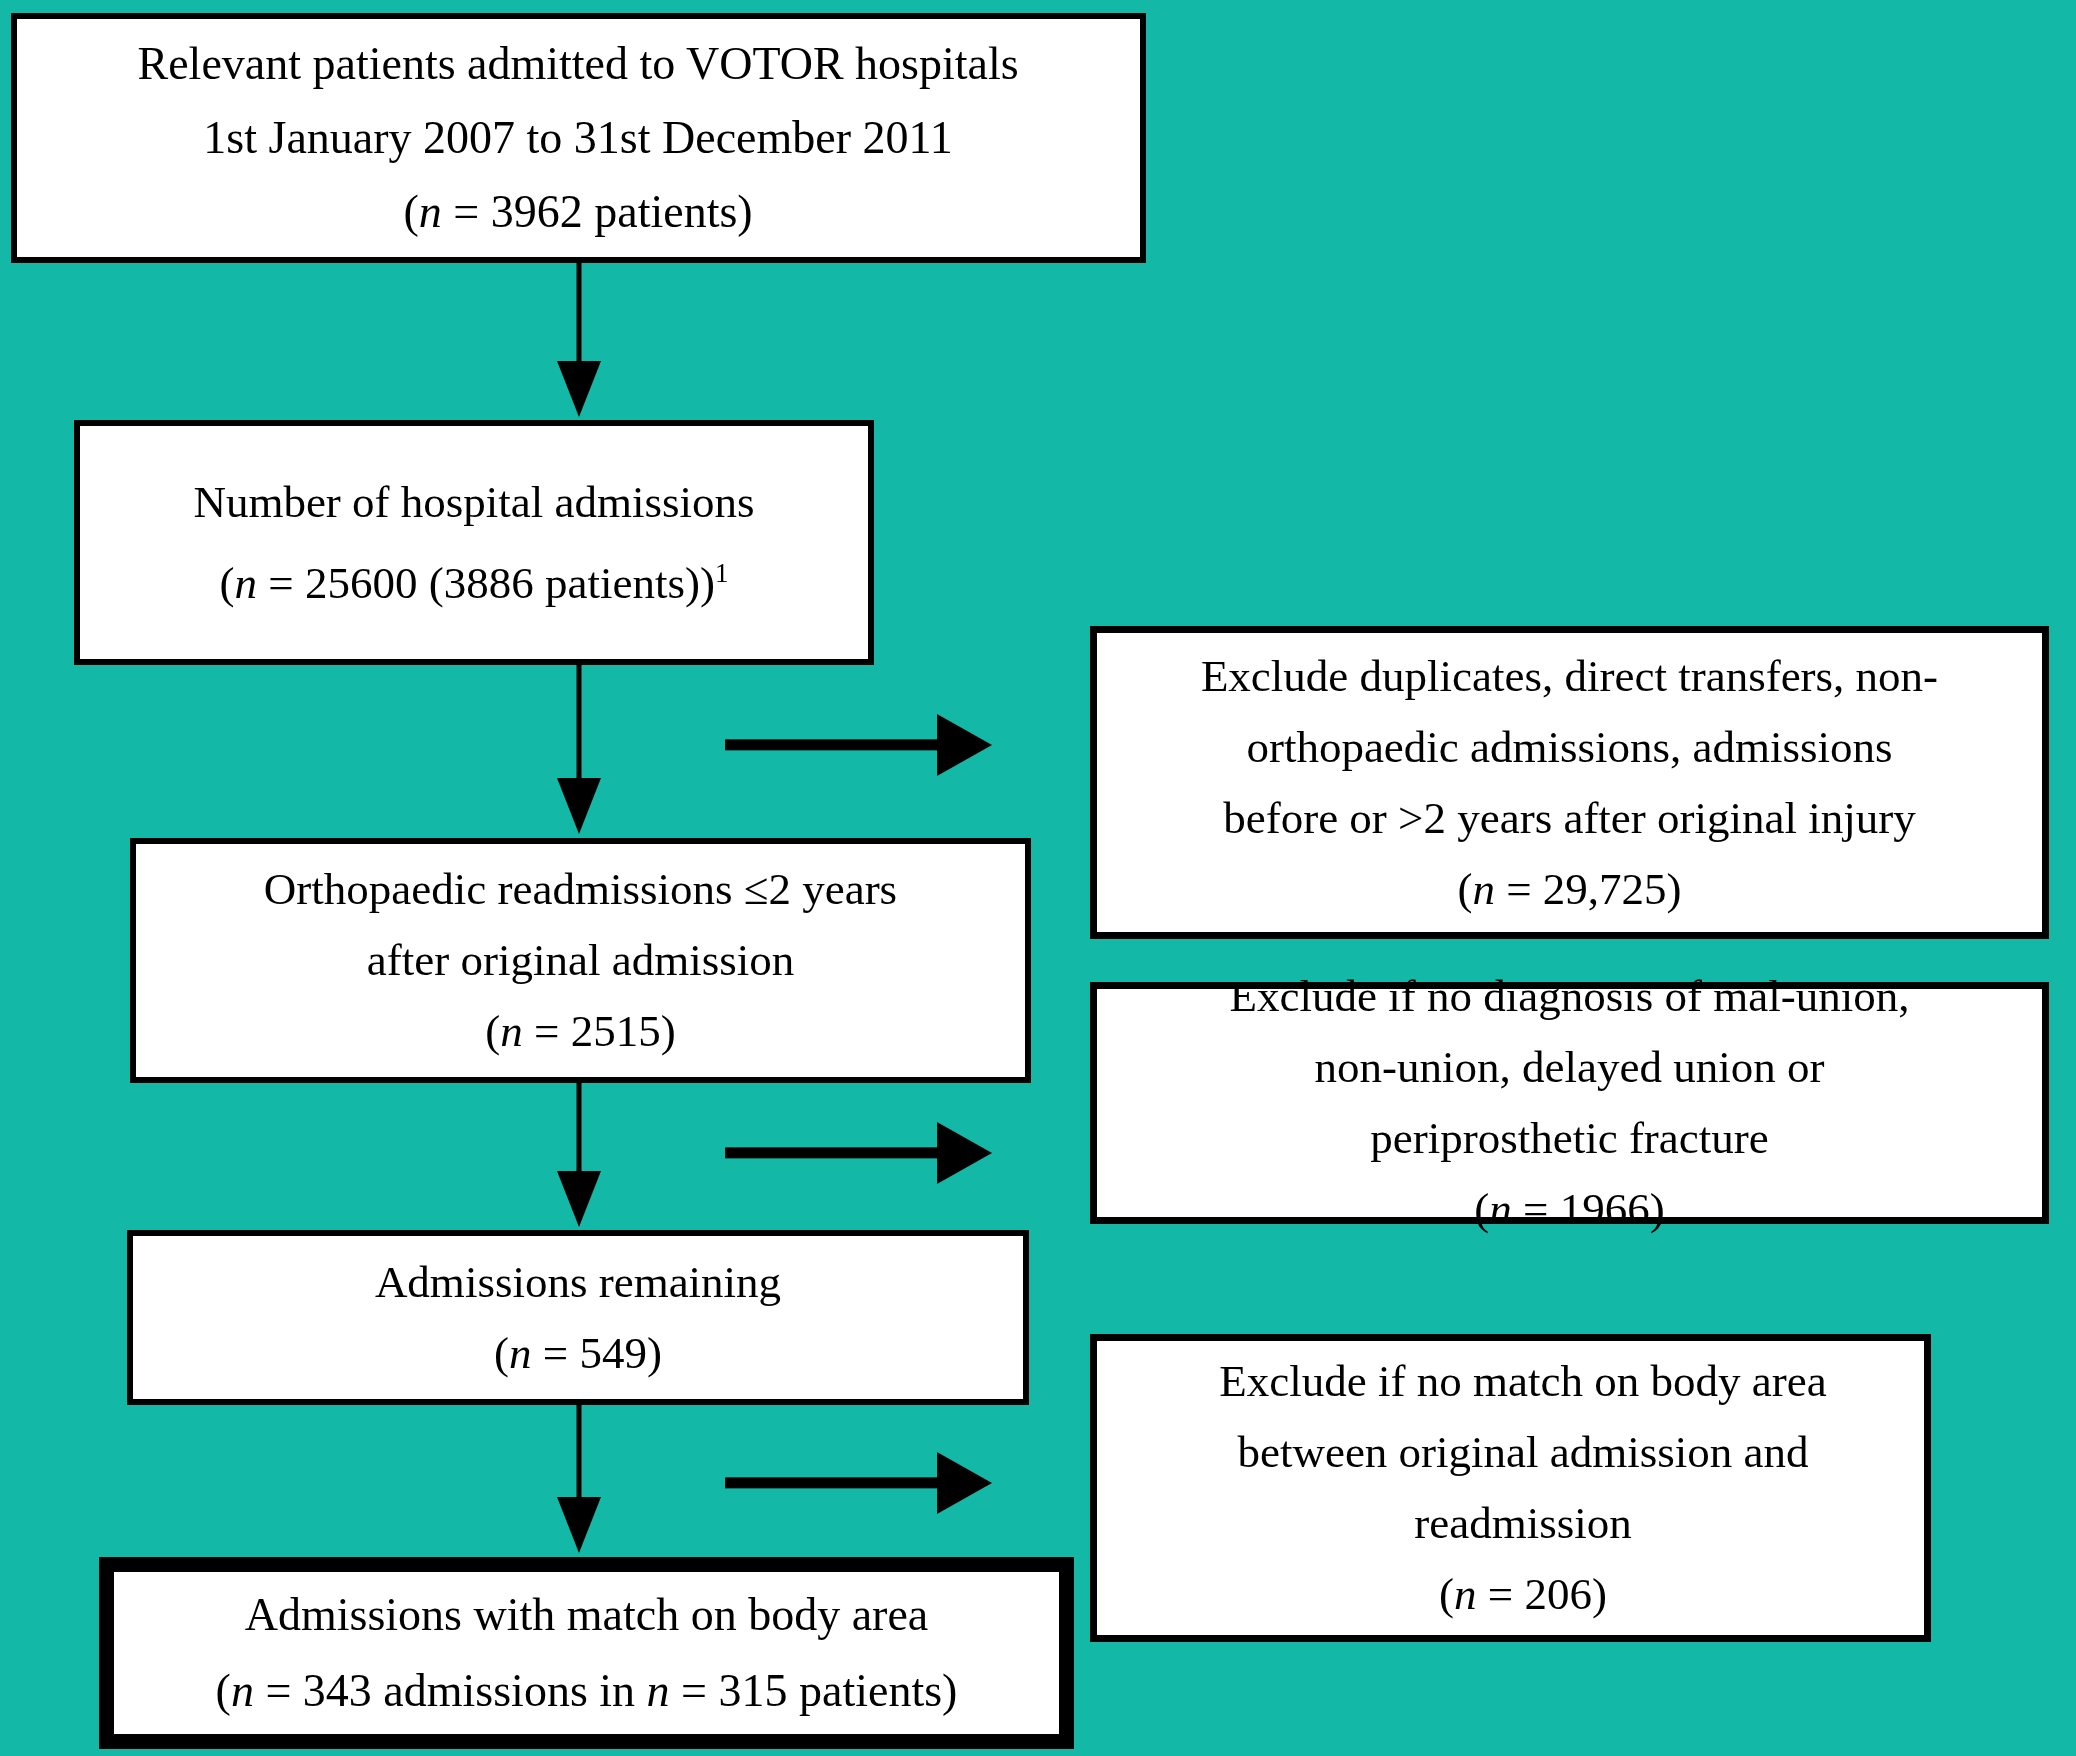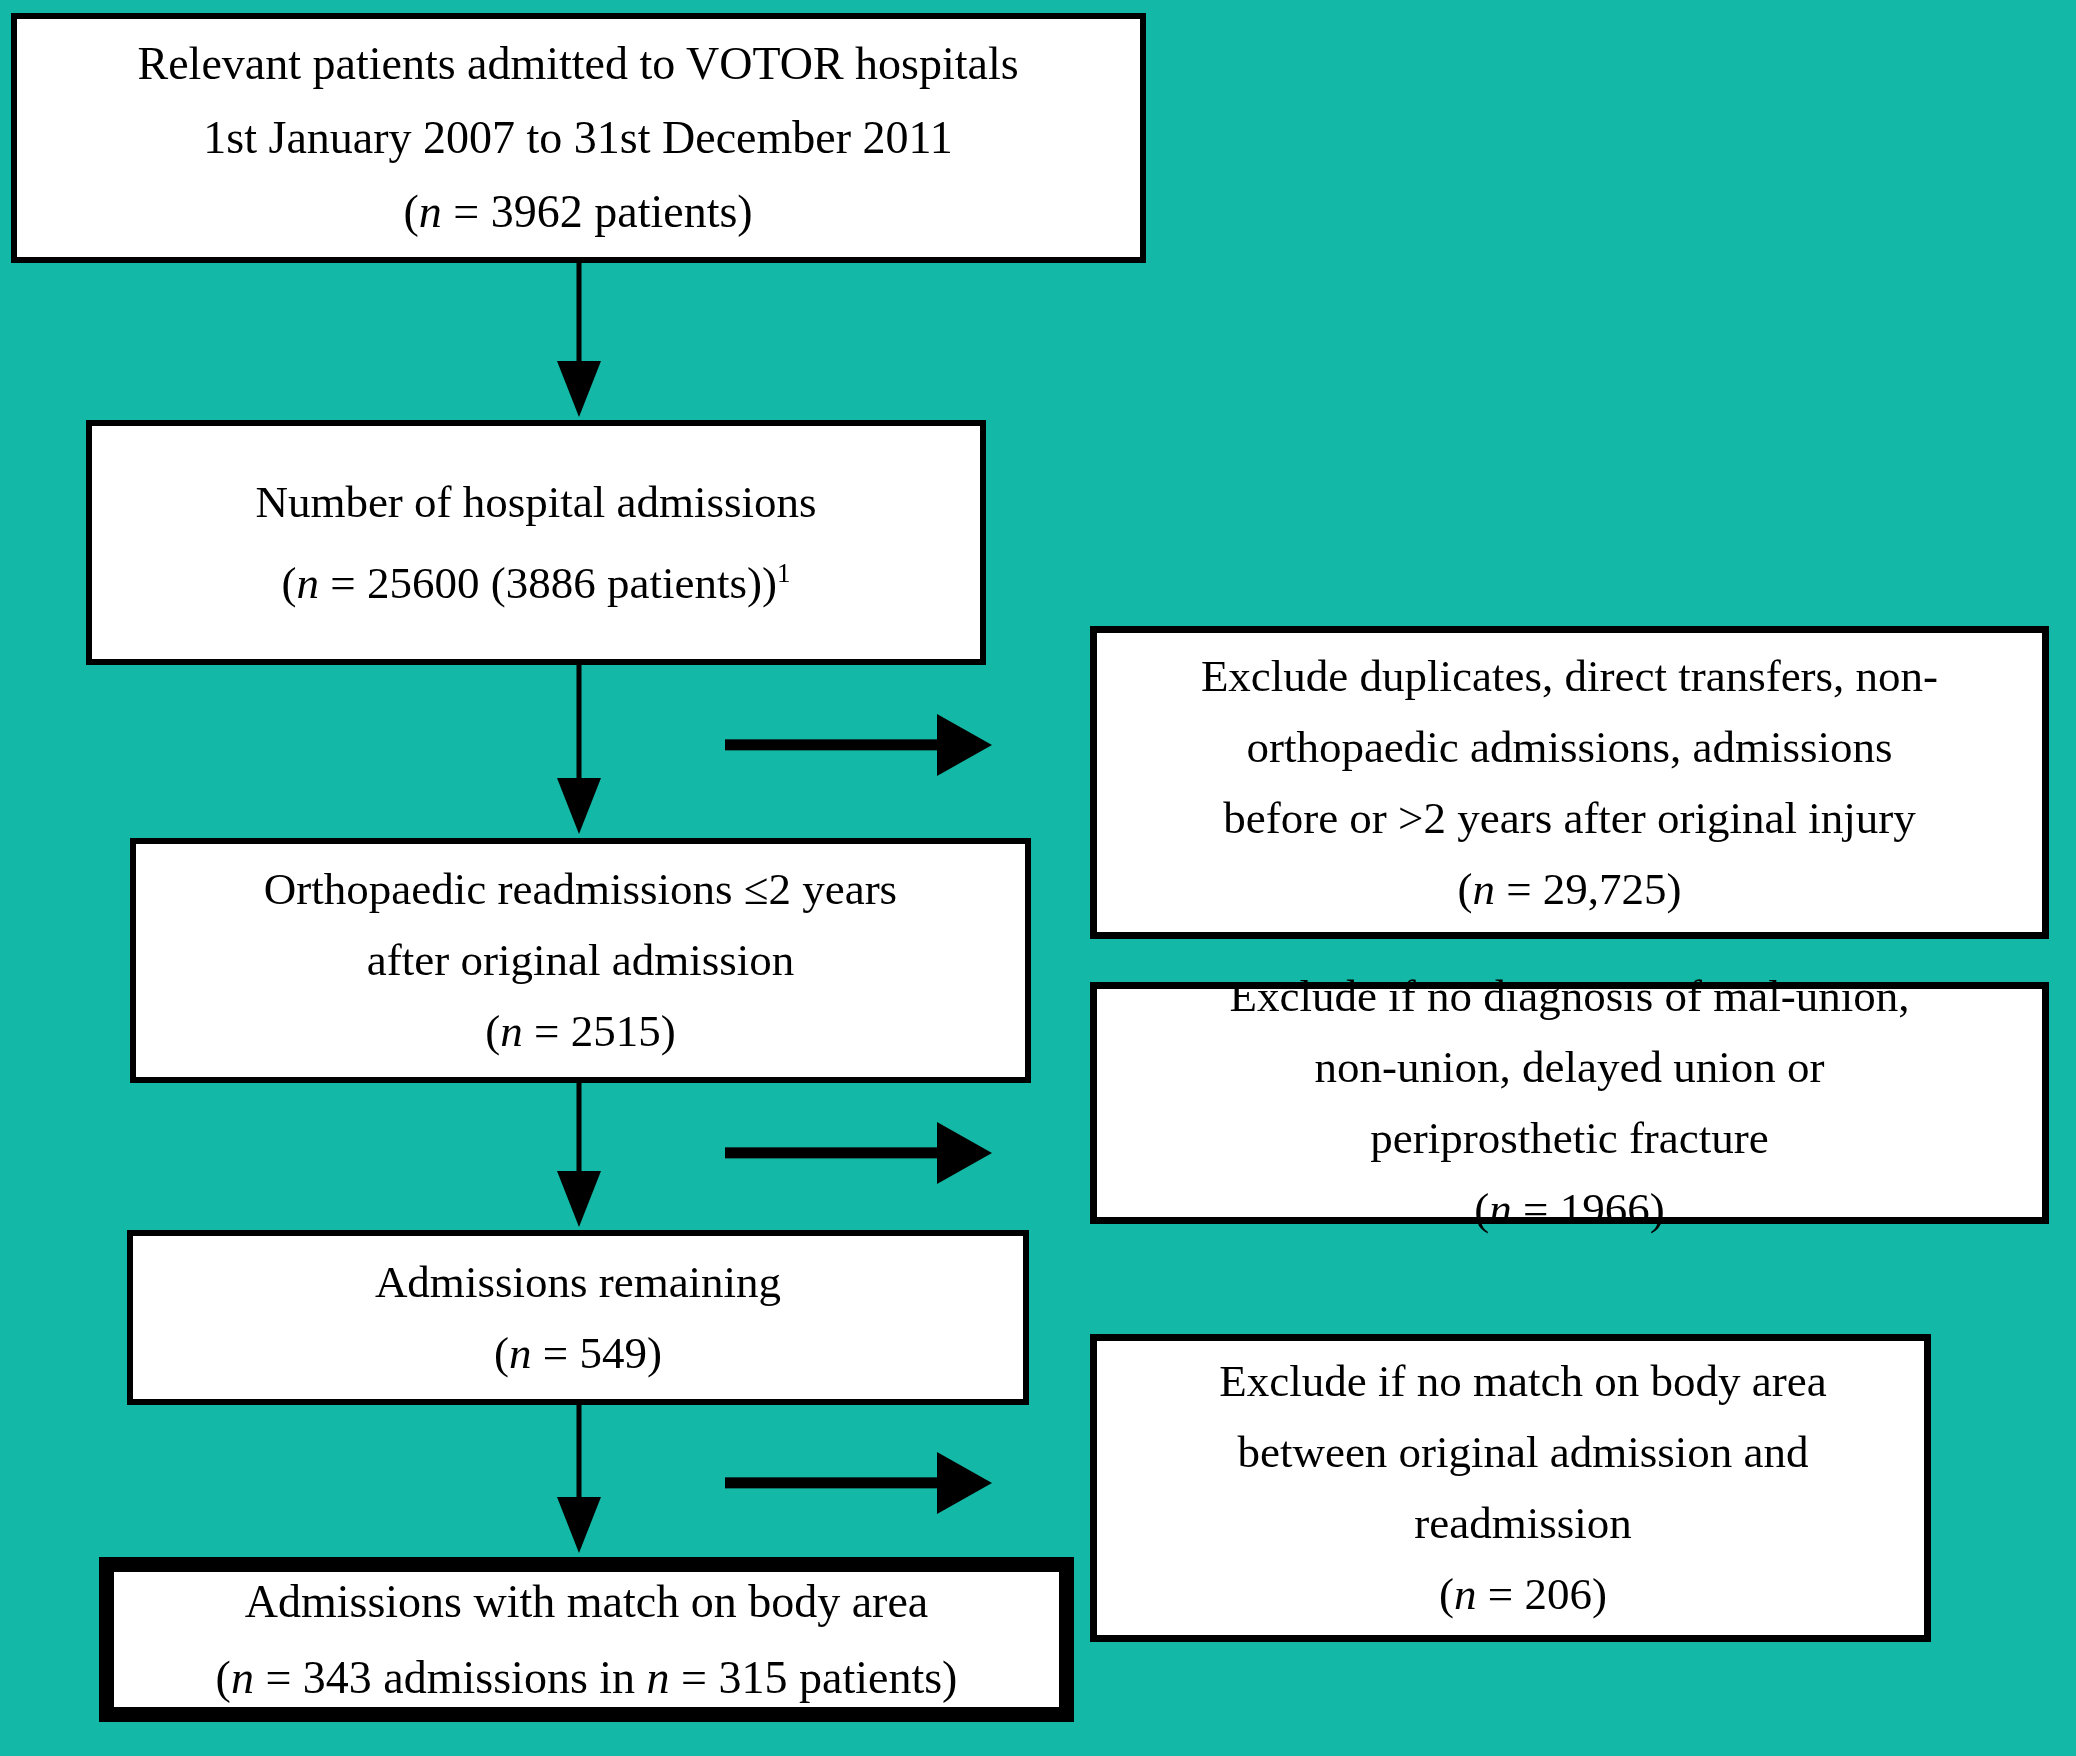--- a/index.html
+++ b/index.html
@@ -70,37 +70,37 @@
 <body>
 
 <div id="stage">
 
   <div class="fbox big" style="left:10.6px; top:12.7px; width:1135px; height:250px;">
     <div class="tline"><span>Relevant patients admitted to VOTOR hospitals</span></div>
     <div class="tline"><span>1st January 2007 to 31st December 2011</span></div>
     <div class="tline"><span>(</span><span style="font-style: italic;">n</span><span> = 3962 patients)</span></div>
   </div>
 
-  <div class="fbox" style="left:86px; top:420px; width:900px; height:245px;font-family:Liberation Serif, serif;">
+  <div class="fbox" style="left:74px; top:420px; width:800px; height:245px;font-family:Liberation Serif, serif;">
     <div class="tline"><span>Number of hospital admissions</span></div>
     <div class="tline"><span>(</span><span style="font-style: italic;">n</span><span> = 25600 (3886 patients))</span><sup>1</sup></div>
   </div>
 
   <div class="fbox" style="left:130px; top:838px; width:901px; height:245px;">
     <div class="tline"><span>Orthopaedic readmissions ≤2 years</span></div>
     <div class="tline"><span>after original admission</span></div>
     <div class="tline"><span>(</span><span style="font-style: italic;">n</span><span> = 2515)</span></div>
   </div>
 
   <div class="fbox" style="left:127px; top:1230px; width:902px; height:175px;">
     <div class="tline"><span>Admissions remaining</span></div>
     <div class="tline"><span>(</span><span style="font-style: italic;">n</span><span> = 549)</span></div>
   </div>
 
-  <div class="fbox final" style="left:99px; top:1557px; width:975px; height:165px;">
+  <div class="fbox final" style="left:99px; top:1557px; width:975px; height:192px;">
     <div class="tline"><span>Admissions with match on body area</span></div>
     <div class="tline"><span>(</span><span style="font-style: italic;">n</span><span> = 343 admissions in </span><span style="font-style: italic;">n</span><span> = 315 patients)</span></div>
   </div>
 
   <div class="fbox" style="left:1090px; top:626px; width:959px; height:313px; border-width:7px;">
     <div class="tline"><span>Exclude duplicates, direct transfers, non-</span></div>
     <div class="tline"><span>orthopaedic admissions, admissions</span></div>
     <div class="tline"><span>before or &gt;2 years after original injury</span></div>
     <div class="tline"><span>(</span><span style="font-style: italic;">n</span><span> = 29,725)</span></div>
   </div>

